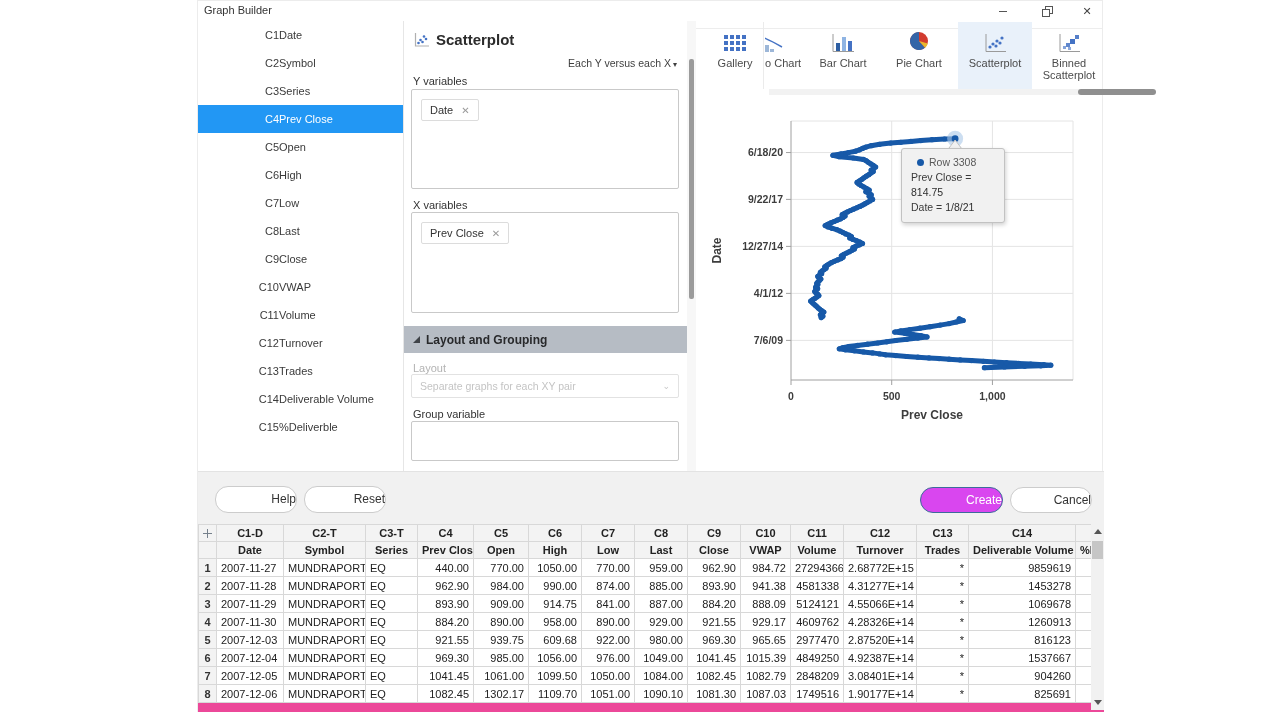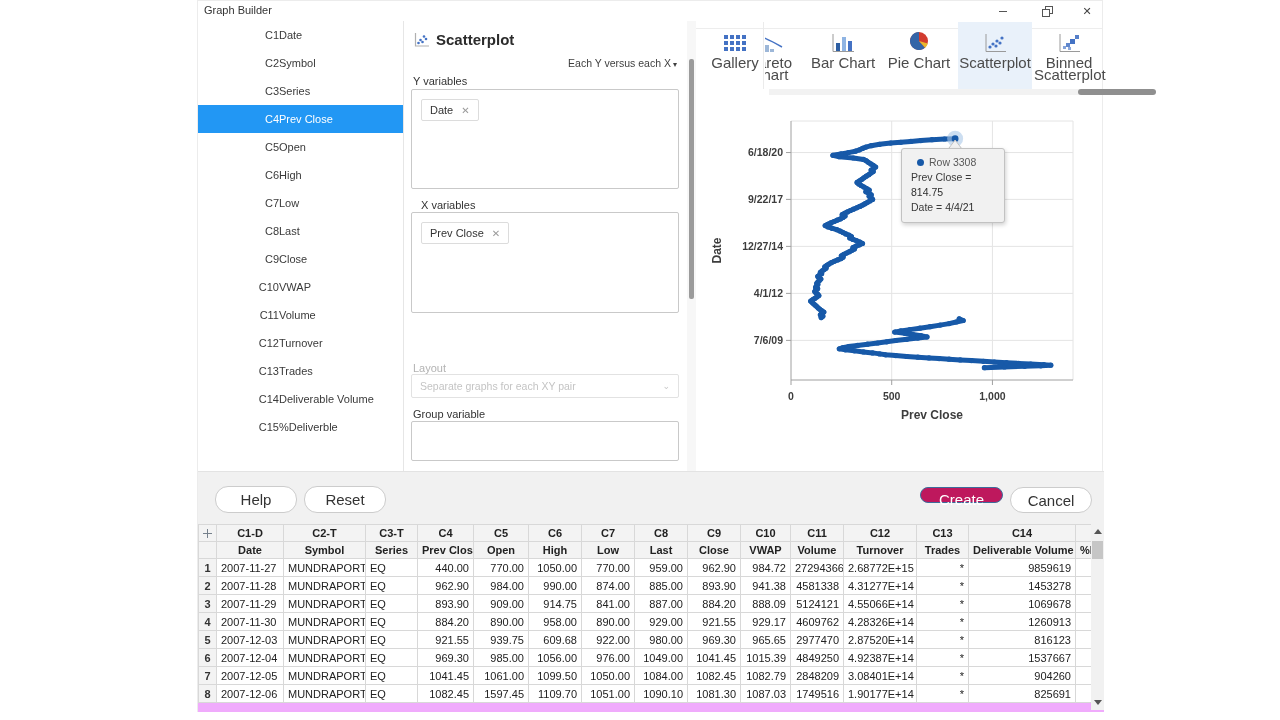--- a/index.html
+++ b/index.html
@@ -40,49 +40,49 @@
   .layout-dd .caret { font-size:9px; color:#c8c8c8; }
   .group-box { position:absolute; left:7px; top:400px; width:268px; height:40px; border:1px solid #c9c9c9; border-radius:2px; background:#fff; }
 
   
   .mid-scroll { position:absolute; left:489px; top:20px; width:9px; height:450px; background:#f7f7f7; }
   .mid-thumb { position:absolute; left:2px; top:38px; width:5px; height:240px; background:#9b9b9b; border-radius:2px; }
 
   
   .gal-cell { position:absolute; top:21px; height:67px; text-align:center; cursor:default; }
   .gal-icon { height:32px; display:flex; align-items:flex-end; justify-content:center; }
-  .gal-label { font-size:15px; color:#4b4b4b; margin-top:3px; line-height:12px; }
+  .gal-label { font-size:11px; color:#4b4b4b; margin-top:3px; line-height:12px; }
   .cell-gallery { left:509px; width:57px; border-right:1px solid #ebebeb; }
   .cell-pareto { left:567px; width:40px; overflow:hidden; }
   .cell-pareto .inner { width:74px; margin-left:-32px; }
   .cell-bar { left:608px; width:74px; }
   .cell-pie { left:684px; width:74px; }
   .cell-scatter { left:760px; width:74px; background:#e9f1fa; }
   .cell-binned { left:836px; width:70px; }
   .h-scroll { position:absolute; left:571px; top:88px; width:332px; height:6px; background:#f2f2f2; }
   .h-thumb { position:absolute; left:309px; top:0; width:78px; height:6px; background:#8f8f8f; border-radius:3px; }
 
   #plot { position:absolute; left:497px; top:88px; width:408px; height:384px; }
 
   
   .tooltip { position:absolute; left:703px; top:147px; width:104px; background:#f1f1f1; border:1px solid #c2c2c2; border-radius:3px; padding:6px 8px 7px 9px; box-shadow:1px 2px 4px rgba(0,0,0,.18); font-size:10.5px; color:#3a3a3a; line-height:15px; }
   .tooltip .row-line { color:#595959; display:flex; align-items:center; }
   .tooltip .dot { width:7px; height:7px; border-radius:50%; background:#1759a8; margin:0 5px 0 6px; }
   .tooltip b { font-weight:400; color:#2e2e2e; }
 
   
   .footer { position:absolute; left:0; top:470px; width:906px; height:53px; background:#f1f1f1; border-top:1px solid #e3e3e3; }
-  .btn { position:absolute; top:14px; height:27px; background:#fff; border:1px solid #cccccc; border-radius:13px; font-size:15px; color:#333; text-align:center; line-height:25px; cursor:default; }
+  .btn { position:absolute; top:14px; height:27px; background:#fff; border:1px solid #cccccc; border-radius:13px; font-size:12px; color:#333; text-align:right; line-height:25px; cursor:default; }
   .btn-help { left:17px; width:82px; }
   .btn-reset { left:106px; width:82px; }
-  .btn-create { left:722px; width:83px; height:16px; top:15px; background:#be185d; border:1px solid #3d6b9b; color:#fff; line-height:24px; }
+  .btn-create { left:722px; width:83px; height:26px; top:15px; background:#d946ef; border:1px solid #3d6b9b; color:#fff; line-height:24px; }
   .btn-cancel { left:812px; width:82px; height:26px; top:15px; }
 
   
-  .table-wrap { position:absolute; left:0; top:523px; width:906px; height:188px; background:#f0abfc; }
+  .table-wrap { position:absolute; left:0; top:523px; width:906px; height:188px; background:#ec4899; }
   table.grid { border-collapse:collapse; table-layout:fixed; width:893px; font-size:11px; }
   .grid th, .grid td { border:1px solid #d8d8d8; padding:0 4px; height:18px; overflow:hidden; white-space:nowrap; }
   .grid th { background:#f3f3f3; font-weight:700; color:#222; text-align:center; height:17px; }
   .grid td { color:#222; background:#fff; }
   .grid td.num, .grid th.rownum { text-align:right; }
   .grid td.txt { text-align:left; }
   .grid th.rn { background:#f3f3f3; }
   .grid td.rn { background:#f3f3f3; font-weight:700; text-align:center; color:#333; }
   .corner-plus { position:relative; width:9px; height:9px; margin:0 auto; }
   .corner-plus div { position:absolute; background:#76818c; }
@@ -197,28 +197,34 @@
       </div>
 
       <div class="field-label" style="top:54px;">Y variables</div>
       <div class="var-box" style="top:68px; height:100px;">
         <span class="chip">
           <span>Date</span>
             <span class="x">✕</span>
         </span>
       </div>
 
-      <div class="field-label" style="top:178px;margin-left:8px;">X variables</div>
+      <div class="field-label" style="top:178px;">X variables</div>
       <div class="var-box" style="top:191px; height:101px;">
         <span class="chip">
           <span>Prev Close</span>
             <span class="x">✕</span>
         </span>
       </div>
 
+      <div class="section-bar">
+        <svg width="8" height="8">
+            <polygon points="0,7 7,7 7,0" fill="#3f4348"></polygon>
+          </svg>
+        <span class="section-title">Layout and Grouping</span>
+      </div>
 
       <div class="field-label disabled-label" style="top:341px;">Layout</div>
       <div class="layout-dd">
         <span class="val">Separate graphs for each XY pair</span>
           <span class="caret">⌄</span>
       </div>
 
       <div class="field-label" style="top:387px;">Group variable</div>
       <div class="group-box"></div>
     </div>
@@ -540,21 +546,21 @@
         <circle cx="260.1139285714286" cy="49.66688741721818" r="3.4" fill="#1759a8"></circle>
         <polygon points="253.61392857142857,59.5 266.6139285714286,59.5 260.1139285714286,51" fill="#f1f1f1" stroke="#c2c2c2" stroke-width="1"></polygon>
       </svg>
 
     <div class="tooltip">
       <div class="row-line">
           <span class="dot"></span>
           <span>Row 3308</span>
         </div>
       <div><span>Prev Close = </span><b>814.75</b></div>
-      <div><span>Date = </span><b>4/4/21</b></div>
+      <div><span>Date = </span><b>1/8/21</b></div>
     </div>
 
     <div class="footer">
       <div class="btn btn-help">Help</div>
       <div class="btn btn-reset">Reset</div>
       <div class="btn btn-create">Create</div>
       <div class="btn btn-cancel">Cancel</div>
     </div>
 
     <div class="table-wrap">
@@ -746,21 +752,21 @@
               <td class="num">*</td>
               <td class="num">904260</td>
               <td class="num"></td>
             </tr>
             <tr>
               <td class="rn">8</td>
               <td class="txt">2007-12-06</td>
               <td class="txt">MUNDRAPORT</td>
               <td class="txt">EQ</td>
               <td class="num">1082.45</td>
-              <td class="num">1597.45</td>
+              <td class="num">1302.17</td>
               <td class="num">1109.70</td>
               <td class="num">1051.00</td>
               <td class="num">1090.10</td>
               <td class="num">1081.30</td>
               <td class="num">1087.03</td>
               <td class="num">1749516</td>
               <td class="num">1.90177E+14</td>
               <td class="num">*</td>
               <td class="num">825691</td>
               <td class="num"></td>

